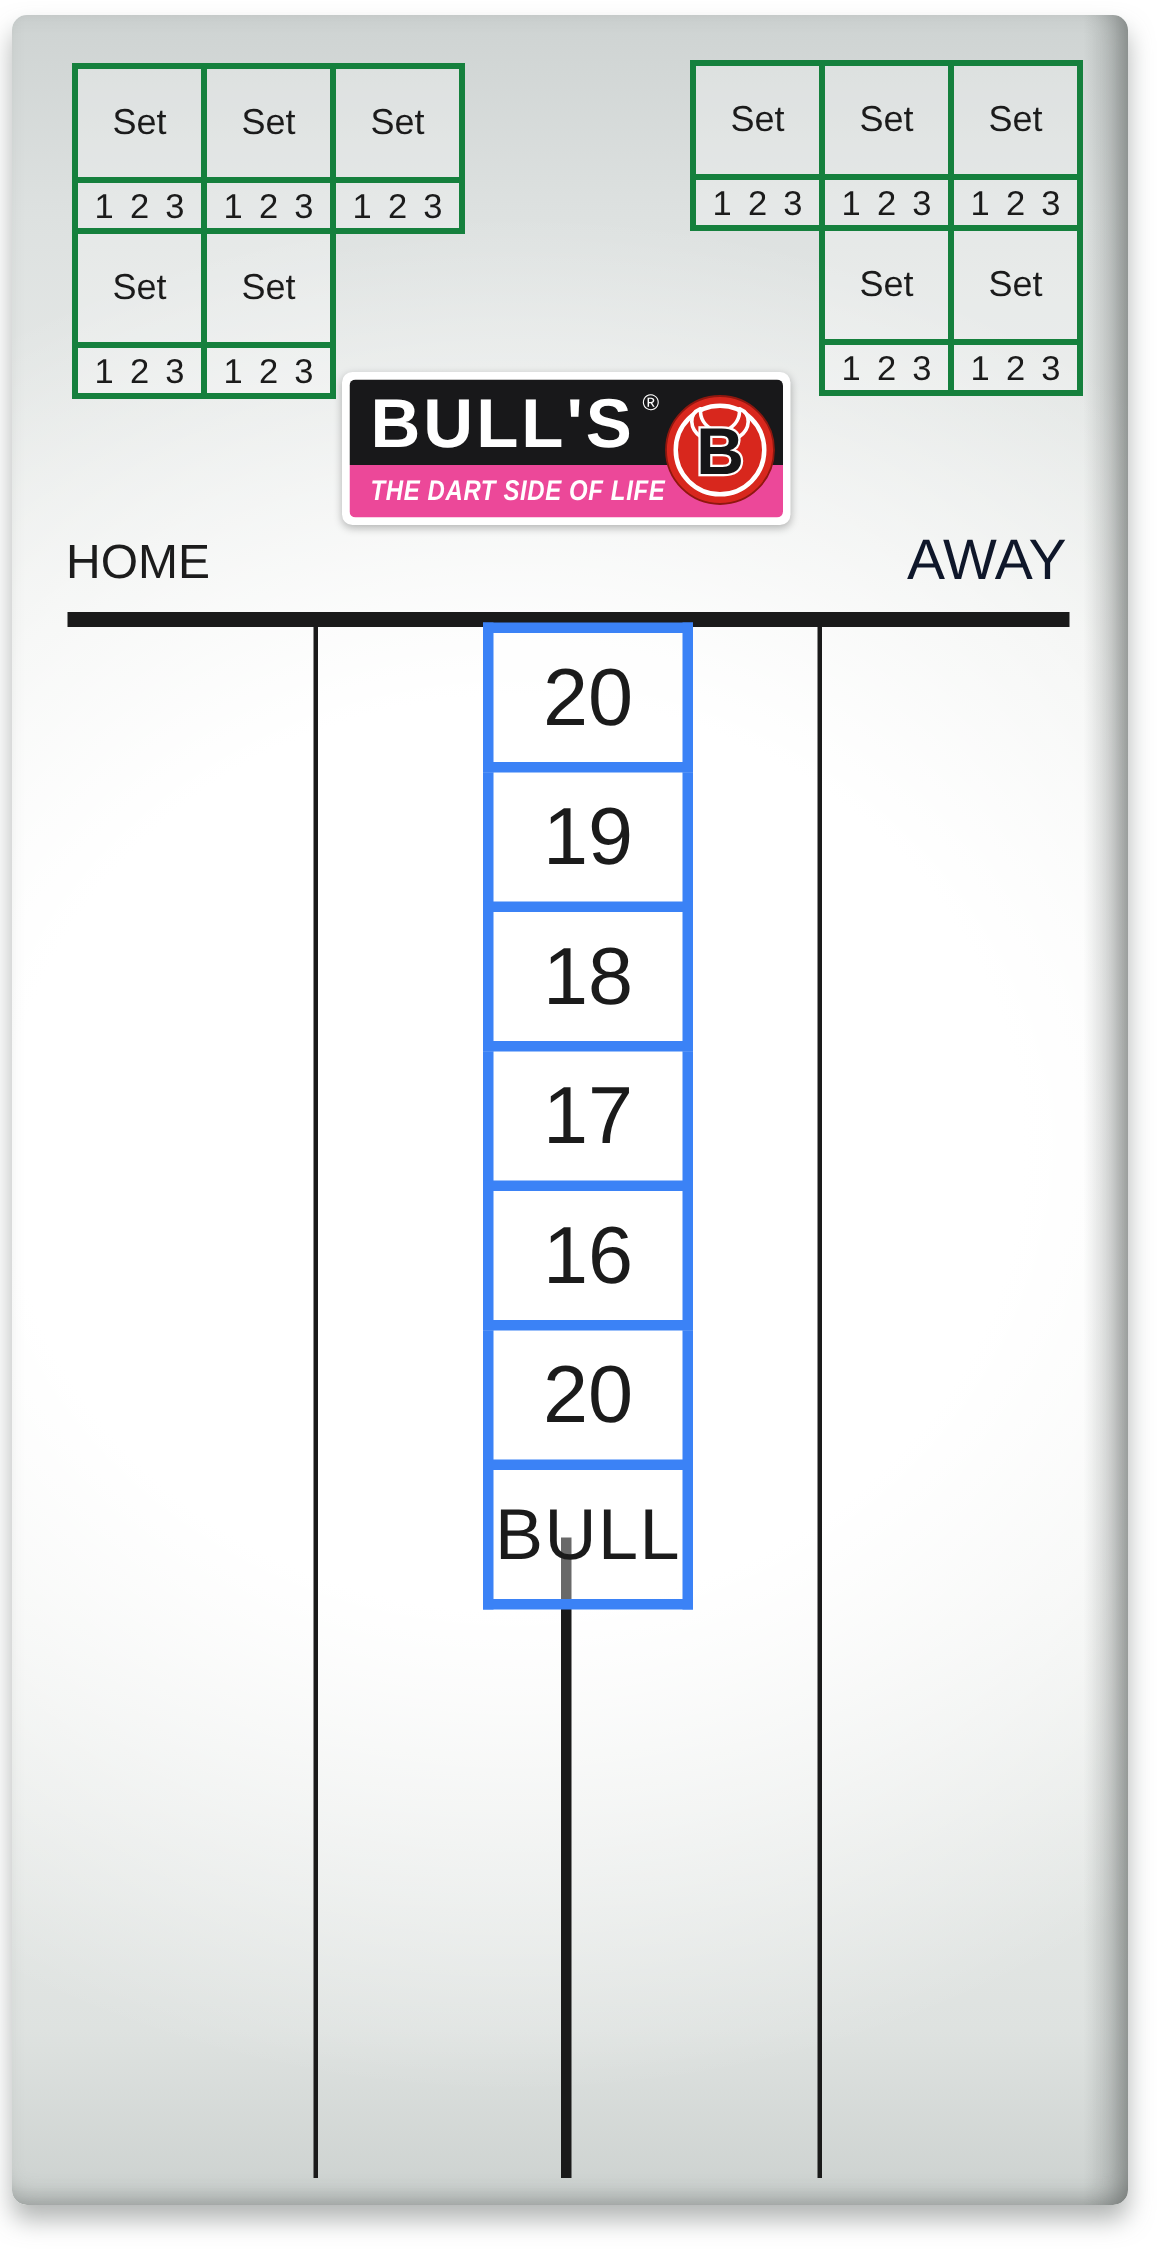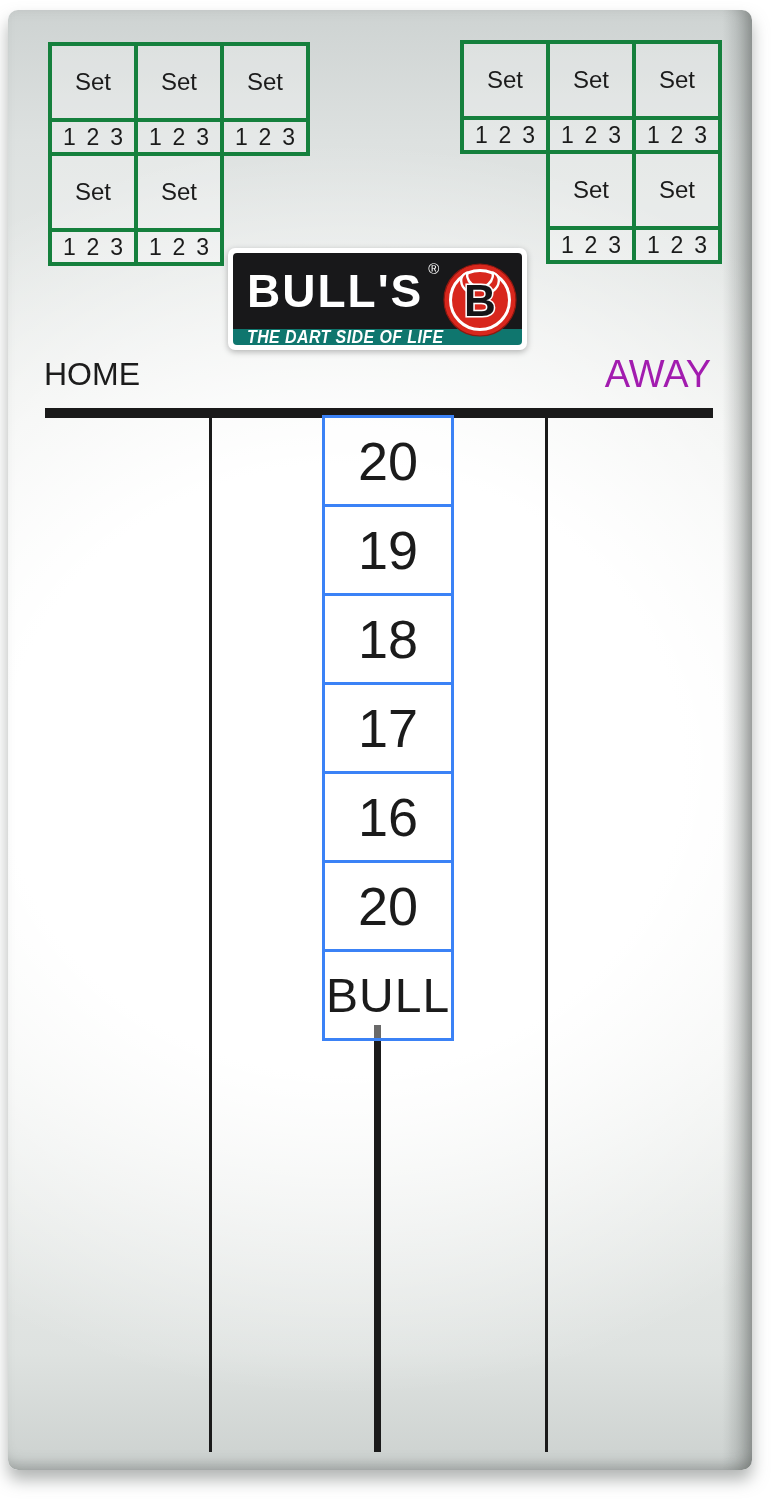--- a/index.html
+++ b/index.html
@@ -36,43 +36,43 @@
   
   #logo {
     position:absolute; left:228px; top:248px; width:299px; height:102px;
     background:#ffffff; border-radius:7px; padding:5px; box-sizing:border-box;
     box-shadow:0 2px 6px rgba(0,0,0,0.28);
   }
   #logo-inner { position:relative; width:100%; height:100%; display:flex; flex-direction:column; border-radius:4px; overflow:hidden; }
   #logo-black { flex:1; background:#18181a; display:flex; align-items:center; padding-left:14px; }
   #brand-text { color:#ffffff; font-size:46px; font-weight:bold; letter-spacing:2px; line-height:1; }
   #reg-mark { color:#ffffff; font-size:15px; align-self:flex-start; margin:7px 0 0 5px; }
-  #logo-red { height:16px; background:#0f766e; display:flex; align-items:center; padding-left:14px; }
+  #logo-red { height:35px; background:#ec4899; display:flex; align-items:center; padding-left:14px; }
   #tagline {
     color:#ffffff; font-size:19px; font-weight:bold; font-style:italic;
     white-space:nowrap; transform:scaleX(0.84); transform-origin:left center; letter-spacing:0.5px;
   }
   #emblem { position:absolute; right:5px; top:10px; width:74px; height:74px; }
   
   #home-label { position:absolute; left:44px;  top:356px; font-size:32px; color:#1c1c1c; }
-  #away-label { position:absolute; right:64px; top:353px; font-size:38px; color:#a21caf; }
+  #away-label { position:absolute; right:64px; top:353px; font-size:38px; color:#0f172a; }
   #website-label {
     position:absolute; left:8px; width:744px; top:366px; text-align:center;
     font-size:29px; font-weight:bold; font-style:italic; color:#1a1a1a;
   }
   
   .line { position:absolute; background:#1a1a1a; }
   #top-rule      { left:45px;  top:408px;  width:668px; height:10px; }
   #vline-left    { left:209px; top:417px;  width:3px;   height:1035px; }
   #vline-right   { left:545px; top:417px;  width:3px;   height:1035px; }
   #vline-center  { left:374px; top:1025px; width:7px;   height:427px; }
   
   #score-col { border-collapse:collapse; position:absolute; left:322px; top:415px; }
   #score-col td {
-    border:3px solid #3b82f6; width:106px; height:84px;
+    border:7px solid #3b82f6; width:106px; height:84px;
     text-align:center; vertical-align:middle; font-size:54px; color:#1b1b1b;
     background:rgba(255,255,255,0.35);
   }
   #score-col tr.bull td { font-size:48px; letter-spacing:1px; }
 </style>
 </head>
 <body>
 
 <div id="page">
   <div id="board"></div>

